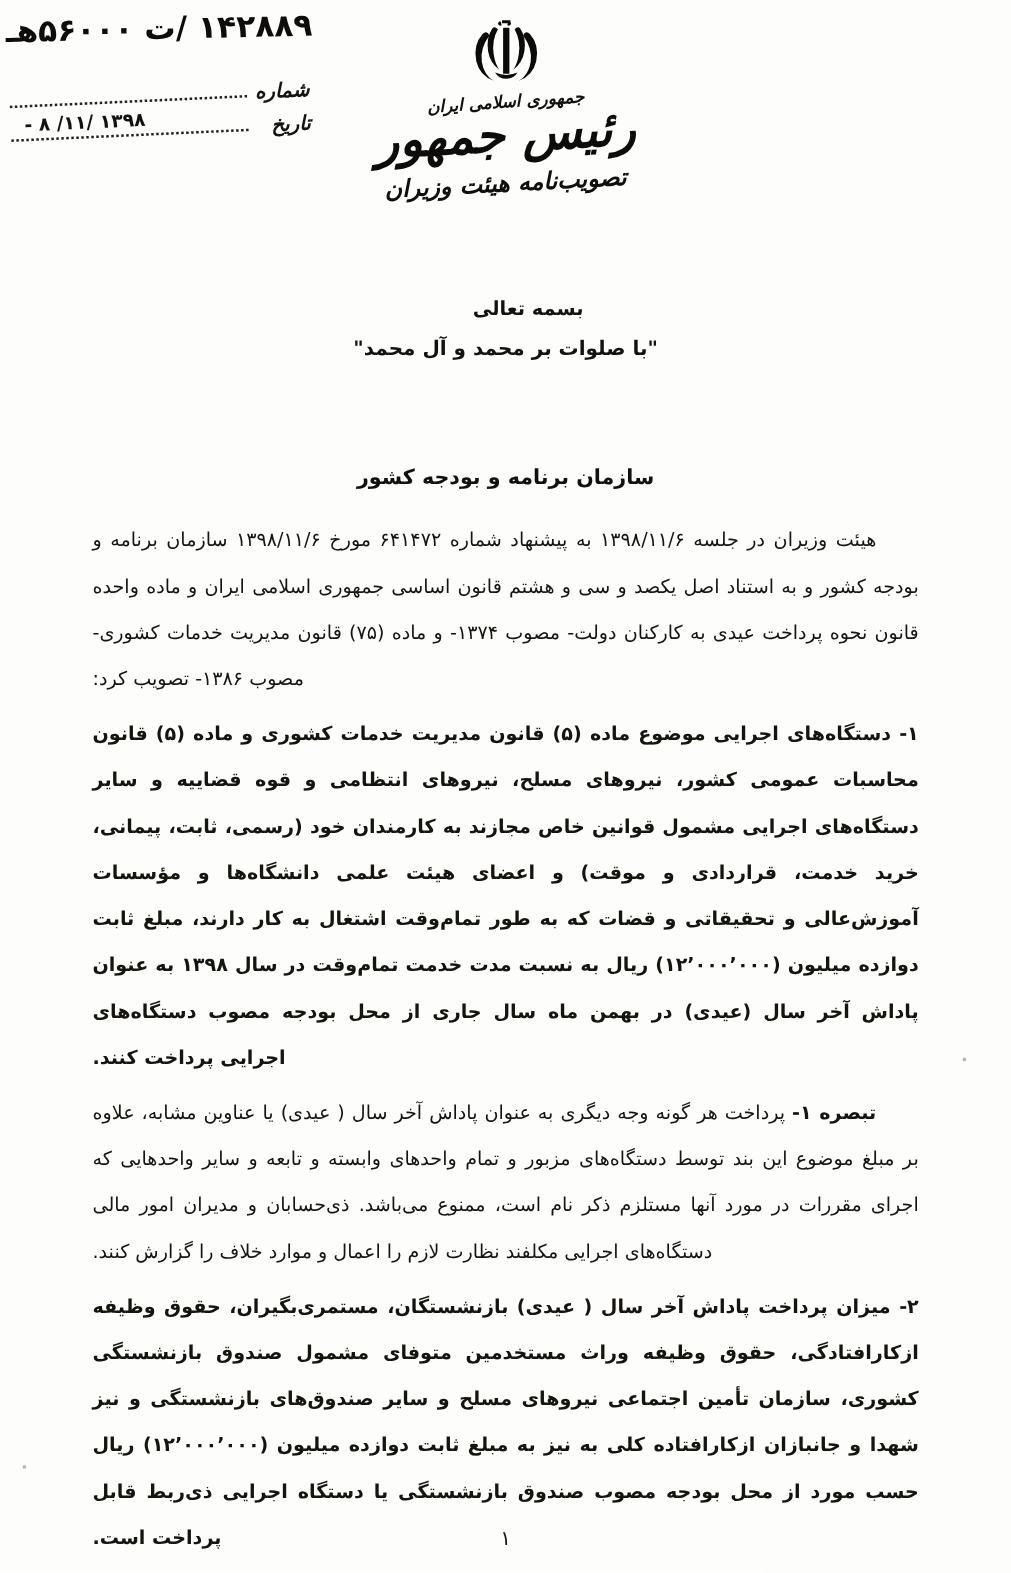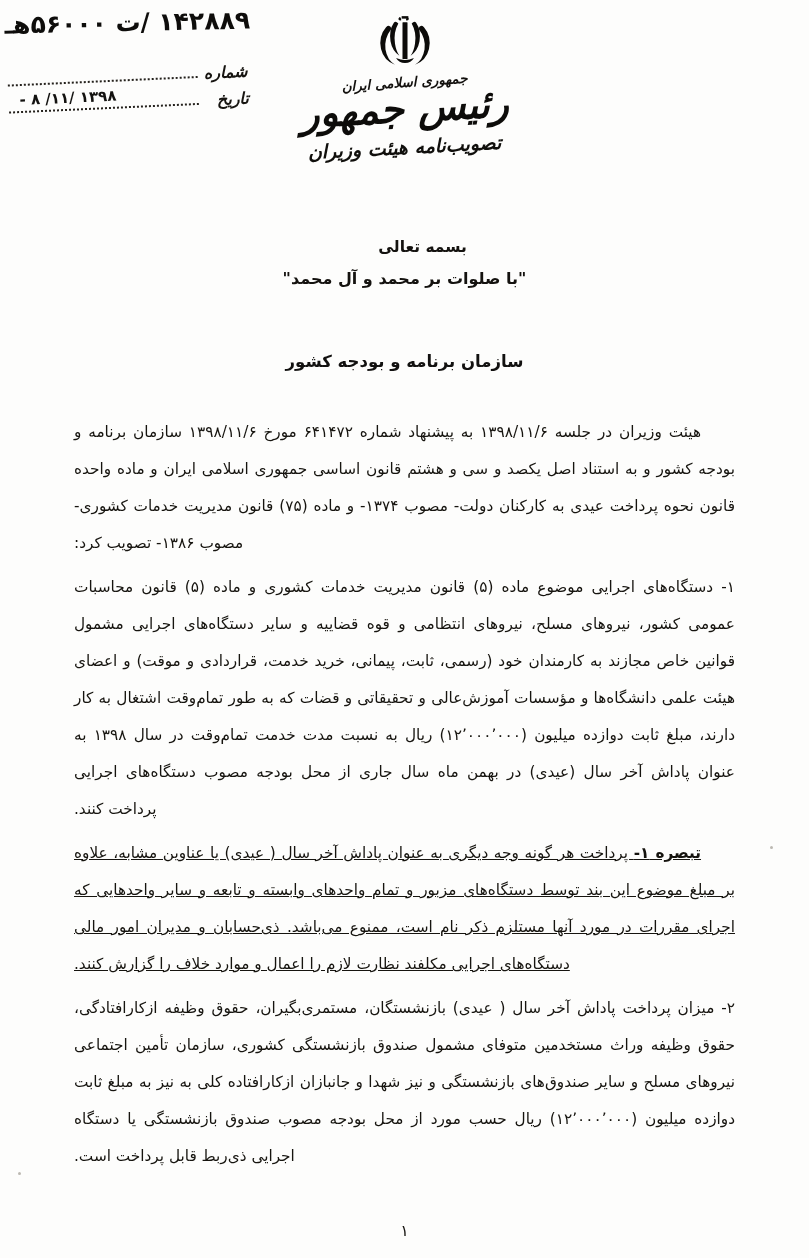--- a/index.html
+++ b/index.html
@@ -137,21 +137,21 @@
   }
   .salawat {
     font-size: 16px;
     font-weight: 700;
     color: #14120f;
     margin-top: 13px;
     letter-spacing: 0.2px;
   }
   .recipient {
     position: absolute;
-    top: 352px;
+    top: 372px;
     left: 0;
     right: 0;
     text-align: center;
     font-size: 16.5px;
     font-weight: 700;
     color: #121110;
     letter-spacing: 0.2px;
   }
 
   
@@ -167,25 +167,25 @@
     line-height: 37px;
     color: #16140f;
   }
   .para {
     margin: 0 0 4px 0;
     text-indent: 34px;
   }
   .para.clause {
     text-indent: 0;
     margin-top: 7px;
+    font-weight: bold;
   }
   .para.note {
     text-indent: 34px;
     margin-top: 7px;
-    text-decoration: underline;
   }
   .para b {
     font-weight: 700;
   }
 
   
   .page-number {
     position: absolute;
     bottom: 18px;
     left: 0;

